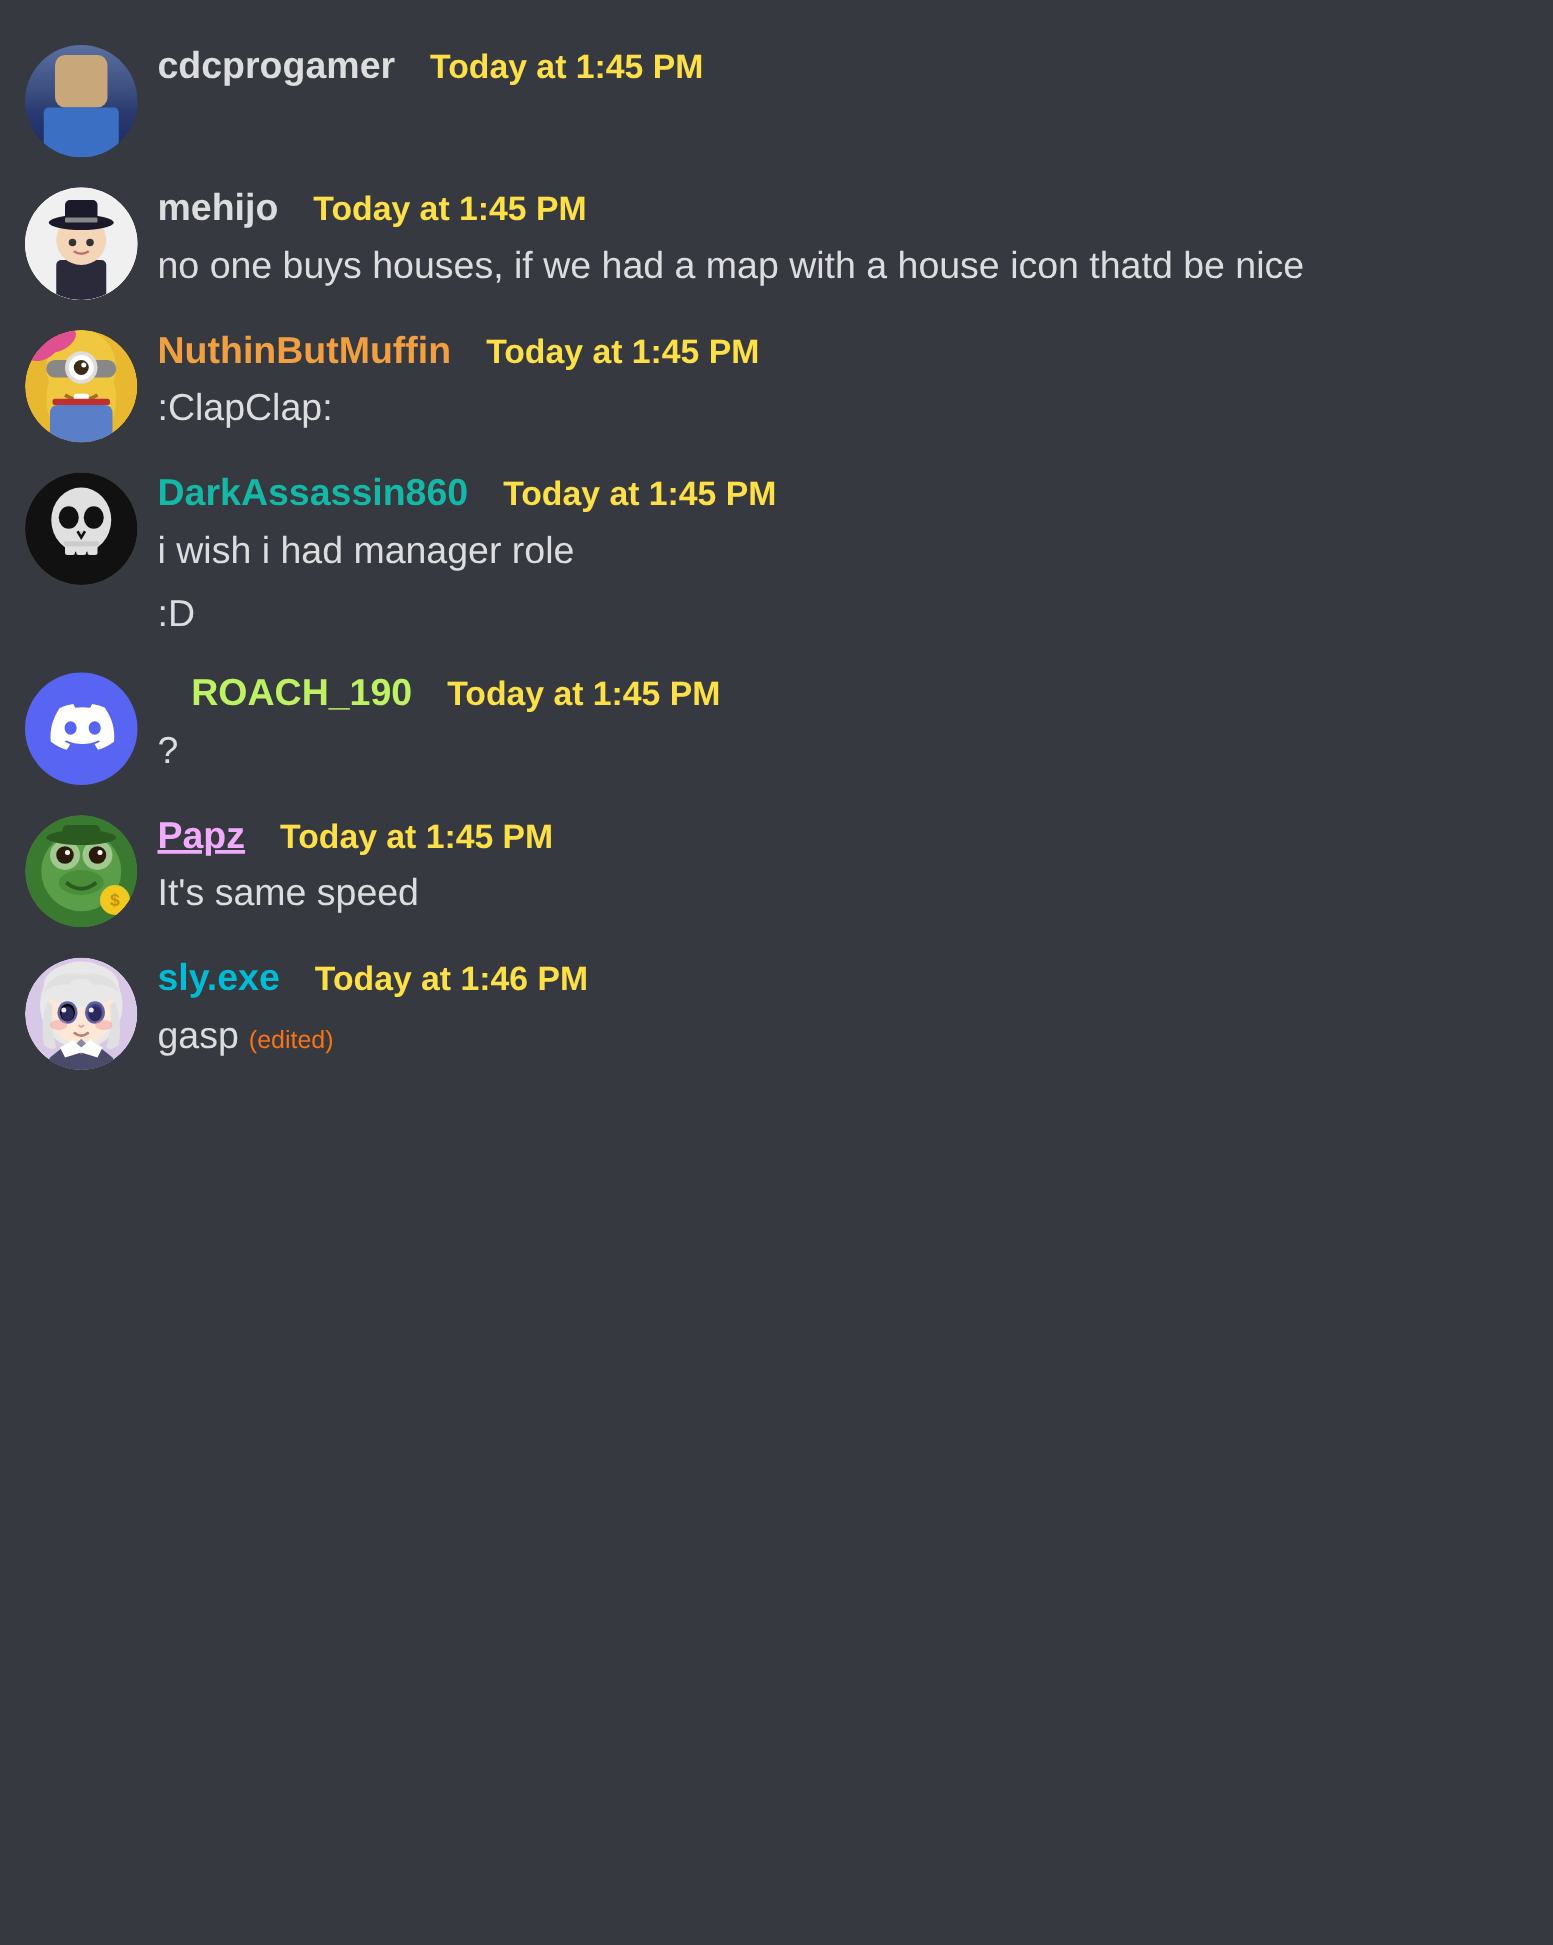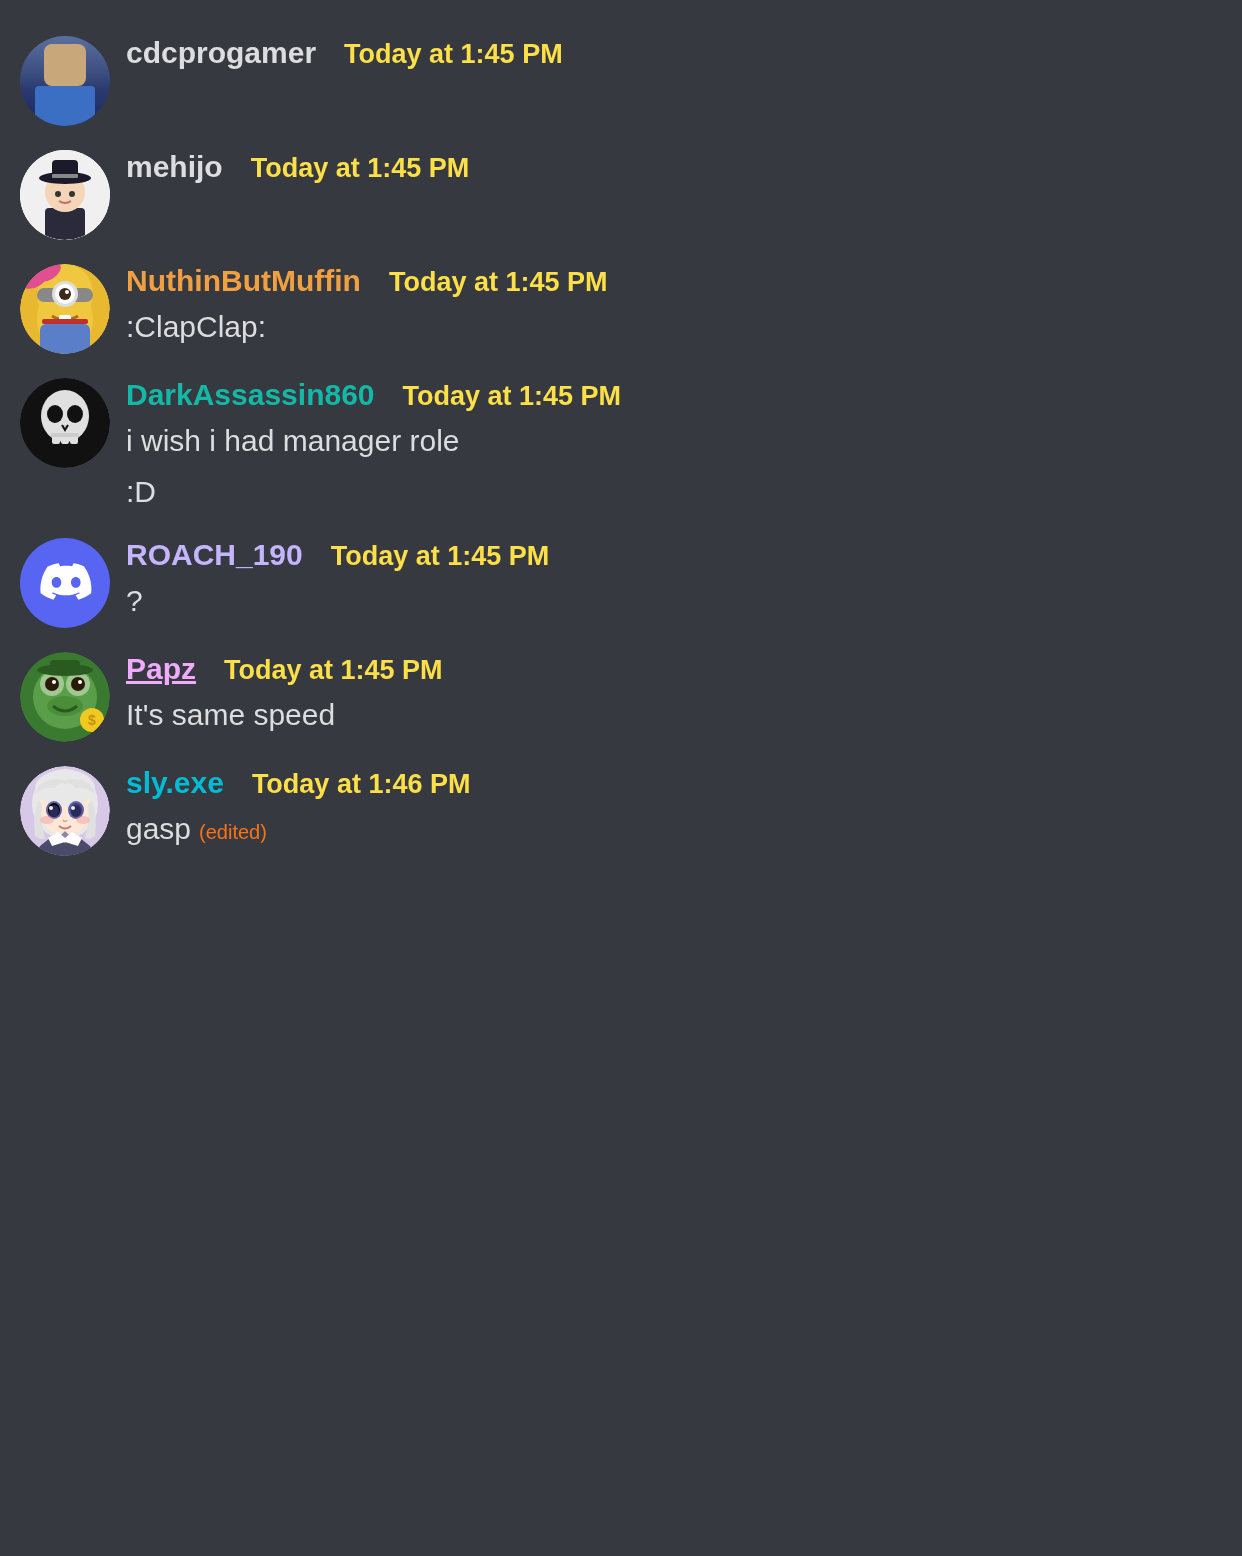--- a/index.html
+++ b/index.html
@@ -78,21 +78,21 @@
     .message-text {
       font-size: 30px;
       line-height: 1.5;
       color: #dcddde;
     }
 
     .username-cdcprogamer { color: #dcddde; }
     .username-mehijo { color: #dcddde; }
     .username-nuthin { color: #f0a040; }
     .username-dark { color: #14b8a6; }
-    .username-roach { color: #c4b5fd; }
+    .username-roach { color: #bef264; margin-left: 27px; }
     .username-papz { color: #f0abfc; text-decoration: underline; }
     .username-sly { color: #00bcd4; }
 
     .edited-tag {
       font-size: 20px;
       color: #f97316;
       margin-left: 8px;
     }
 
     
@@ -180,20 +180,21 @@
 
         <path d="M39 51 Q45 55 51 51" stroke="#c0706a" stroke-width="2" fill="none"></path>
       </svg>
     </div>
   </div>
   <div class="message-content">
     <div class="message-header">
       <span class="username username-mehijo">mehijo</span>
       <span class="timestamp">Today at 1:45 PM</span>
     </div>
+    <div class="message-text">no one buys houses, if we had a map with a house icon thatd be nice</div>
   </div>
 </div>
 
 <div class="message-group">
   <div class="avatar" style="background:transparent;">
     <svg width="90" height="90" viewBox="0 0 90 90" style="border-radius:50%;">
       <circle cx="45" cy="45" r="45" fill="#e8b830"></circle>
 
       <ellipse cx="45" cy="55" rx="28" ry="35" fill="#f0c840"></ellipse>
 

